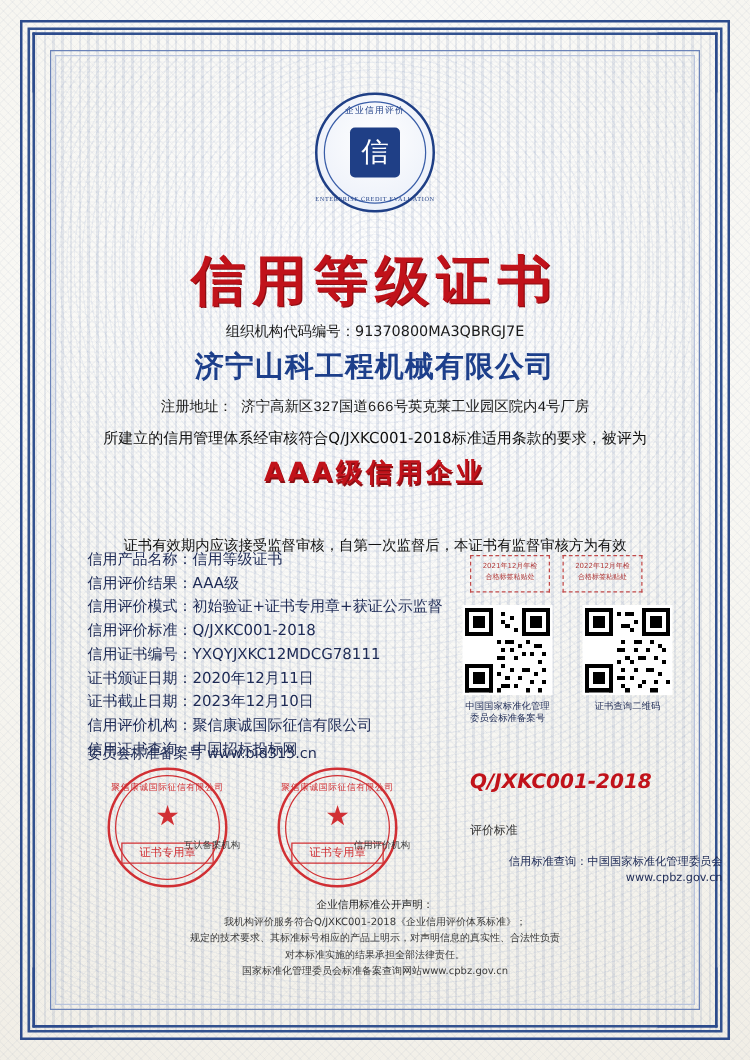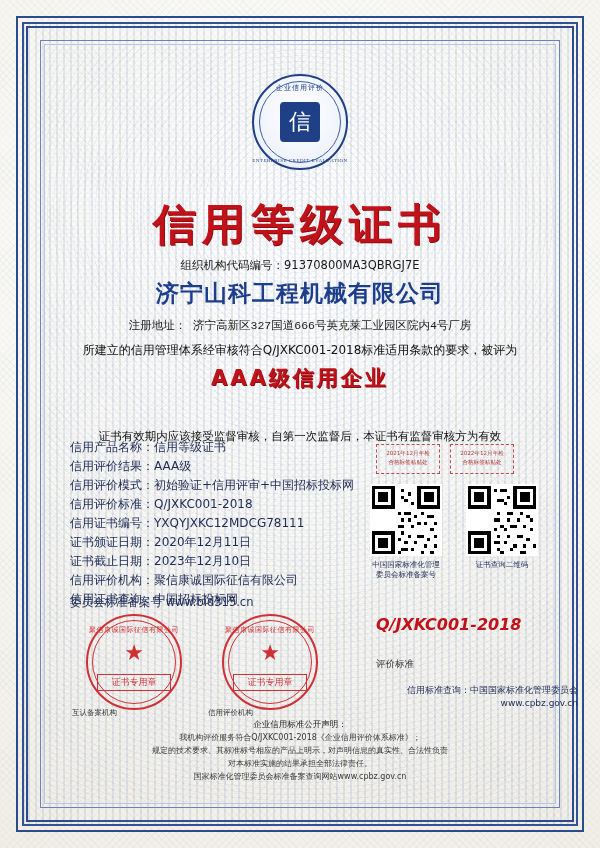--- a/index.html
+++ b/index.html
@@ -184,21 +184,21 @@
     position:absolute;left:9px;right:9px;top:58px;height:15px;
     border:1px solid #cf2025;
     font-family:"DejaVu Sans", sans-serif;font-size:9px;
     display:flex;align-items:center;justify-content:center;
   }
   .seal .arc{
     position:absolute;left:0;right:0;top:9px;text-align:center;
     font-family:"DejaVu Sans", sans-serif;font-size:7px;letter-spacing:.5px;
   }
   .seal-cap{
-    position:absolute;top:662px;width:120px;text-align:left;
+    position:absolute;top:625px;width:120px;text-align:right;
     font-family:Liberation Serif, serif;font-size:7.5px;color:#3b3b3b;
   }
   .seal-cap.s1{left:26px;}
   .seal-cap.s2{left:162px;}
 
   
   .std-code{
     position:absolute;left:330px;top:570px;width:170px;
     font-family:"DejaVu Sans", sans-serif;font-weight:bold;font-style:italic;
     font-size:16px;color:#c1121a;line-height:18px;
@@ -248,21 +248,21 @@
     <div class="org-code">组织机构代码编号：91370800MA3QBRGJ7E</div>
     <div class="company">济宁山科工程机械有限公司</div>
     <div class="addr">注册地址：  济宁高新区327国道666号英克莱工业园区院内4号厂房</div>
     <div class="statement">所建立的信用管理体系经审核符合Q/JXKC001-2018标准适用条款的要求，被评为</div>
     <div class="grade">AAA级信用企业</div>
     <div class="validity">证书有效期内应该接受监督审核，自第一次监督后，本证书有监督审核方为有效</div>
 
     <div class="info">
       <div class="row"><span class="lbl">信用产品名称：</span><span class="val">信用等级证书</span></div>
       <div class="row"><span class="lbl">信用评价结果：</span><span class="val">AAA级</span></div>
-      <div class="row"><span class="lbl">信用评价模式：</span><span class="val">初始验证+信用评审+中国招标投标网</span></div>
+      <div class="row"><span class="lbl">信用评价模式：</span><span class="val">初始验证+证书专用章+获证公示监督</span></div>
       <div class="row"><span class="lbl">信用评价标准：</span><span class="val">Q/JXKC001-2018</span></div>
       <div class="row"><span class="lbl">信用证书编号：</span><span class="val">YXQYJXKC12MDCG78111</span></div>
       <div class="row"><span class="lbl">证书颁证日期：</span><span class="val">2020年12月11日</span></div>
       <div class="row"><span class="lbl">证书截止日期：</span><span class="val">2023年12月10日</span></div>
       <div class="row"><span class="lbl">信用评价机构：</span><span class="val">聚信康诚国际征信有限公司</span></div>
       <div class="row"><span class="lbl">信用证书查询：</span><span class="val">中国招标投标网</span></div>
     </div>
 
     <div class="pubsite">委员会标准备案号  www.bid315.cn</div>
 

